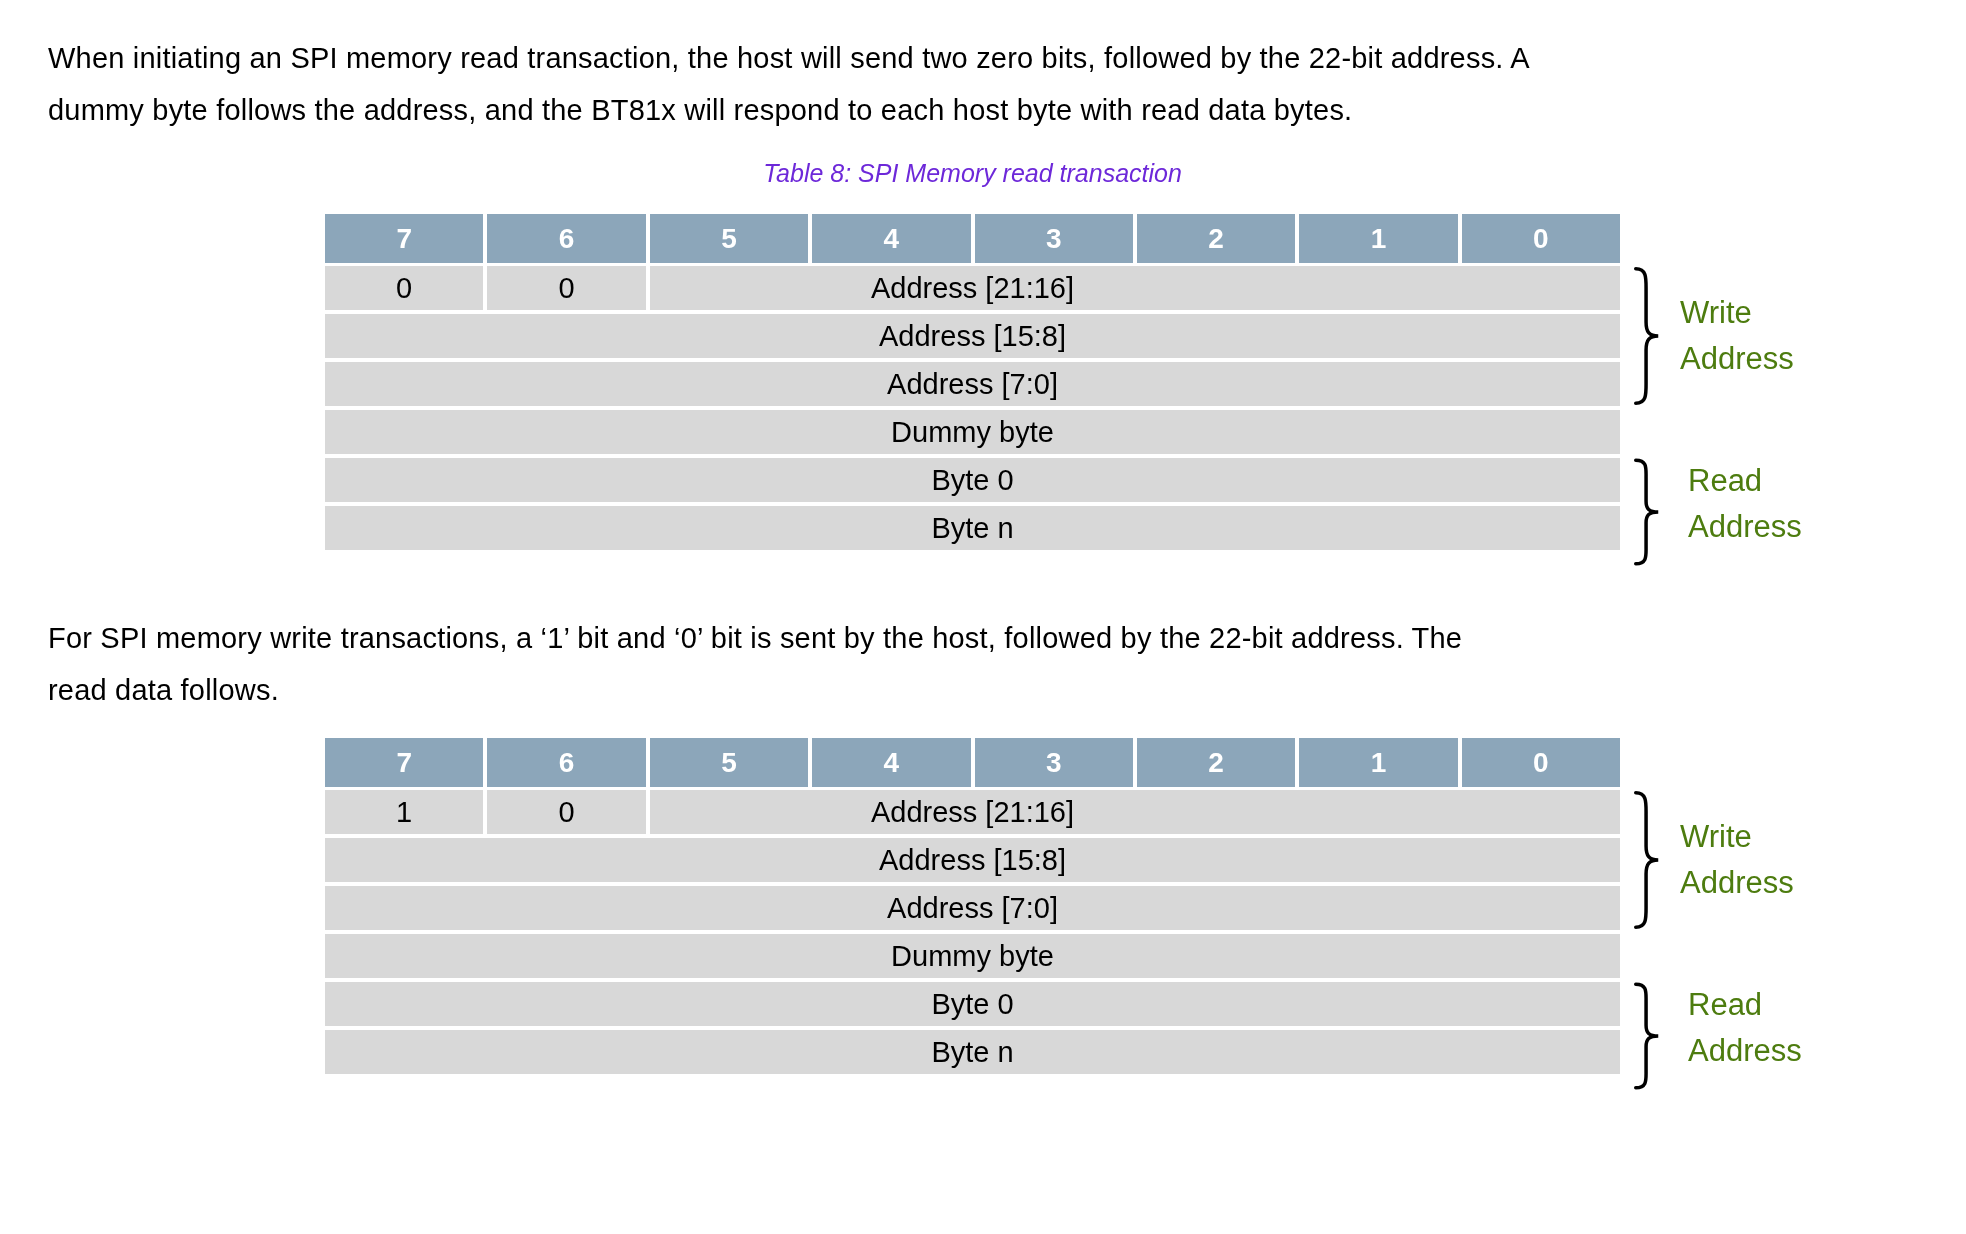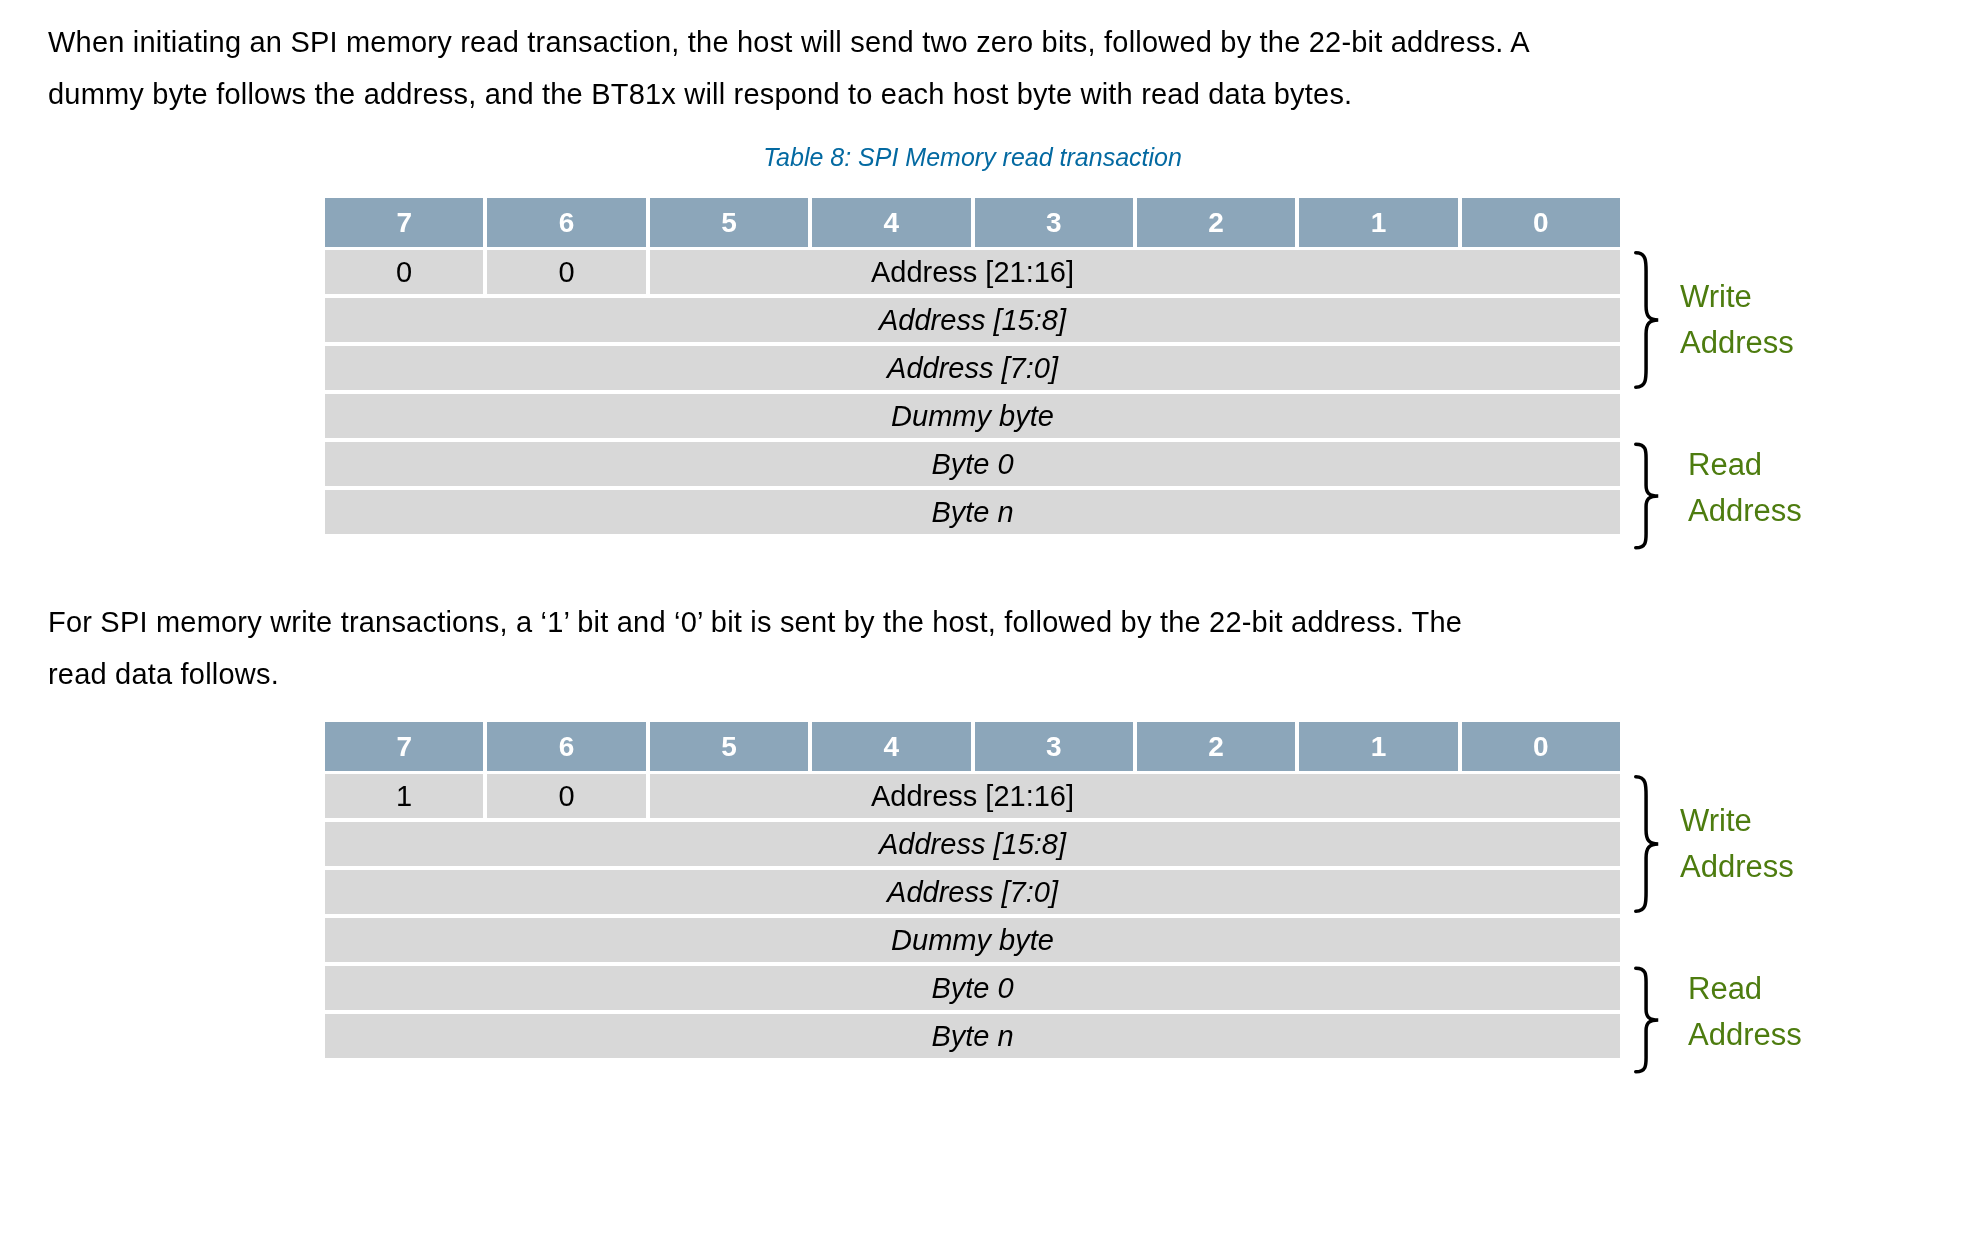--- a/index.html
+++ b/index.html
@@ -11,21 +11,21 @@
     width: 1966px;
     height: 1234px;
     font-family: "Liberation Sans", sans-serif;
     color: #000000;
     overflow: hidden;
   }
   .page {
     box-sizing: border-box;
     width: 1966px;
     height: 1234px;
-    padding: 16px 48px 0 48px;
+    padding: 32px 48px 0 48px;
   }
   .para {
     width: 1870px;
     font-size: 29px;
     line-height: 52px;
     letter-spacing: 0.2px;
     color: #000000;
   }
   .para .line { white-space: nowrap; }
   .para-2 { margin-top: 62px; }
@@ -36,21 +36,21 @@
     width: 1295px;
   }
   .tb-1 { margin-top: 22px; }
   .tb-2 { margin-top: 22px; }
 
   .caption {
     text-align: center;
     font-style: italic;
     font-size: 25px;
     line-height: 30px;
-    color: #0369a1;
+    color: #6d28d9;
     margin-bottom: 26px;
   }
 
   .table-area {
     position: relative;
     width: 1295px;
   }
 
   .hrow, .brow {
     display: grid;
@@ -78,21 +78,21 @@
     justify-content: center;
   }
   .cell {
     background: #d8d8d8;
     font-size: 29px;
     display: flex;
     align-items: center;
     justify-content: center;
   }
   .span6 { grid-column: span 6; }
-  .span8 { grid-column: 1 / -1; font-style: italic; }
+  .span8 { grid-column: 1 / -1; }
 
   .row-overlay {
     position: absolute;
     left: 0; top: 0; right: 0; bottom: 0;
     display: flex;
     align-items: center;
     justify-content: center;
     font-size: 29px;
     pointer-events: none;
   }

